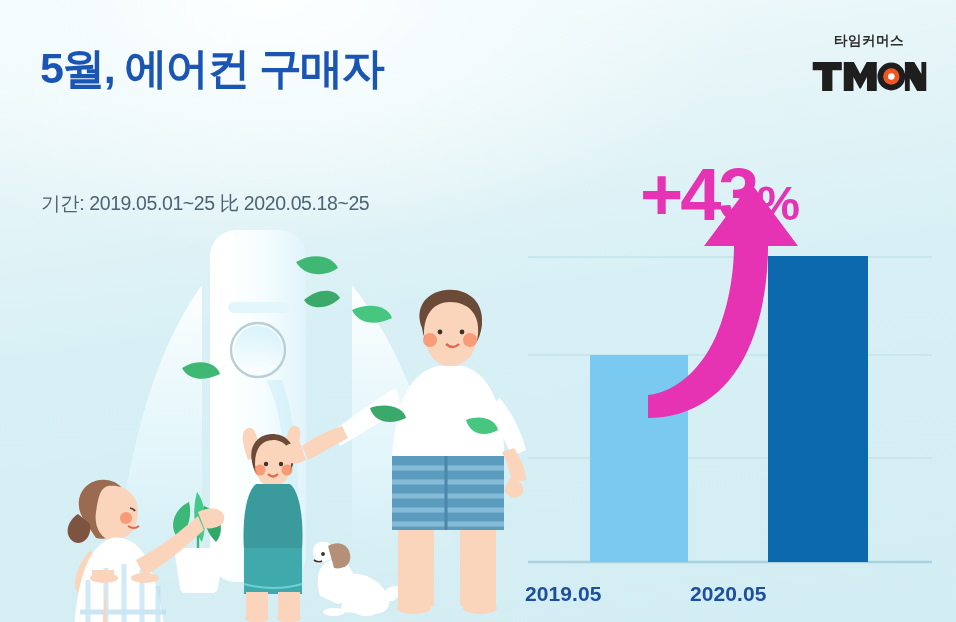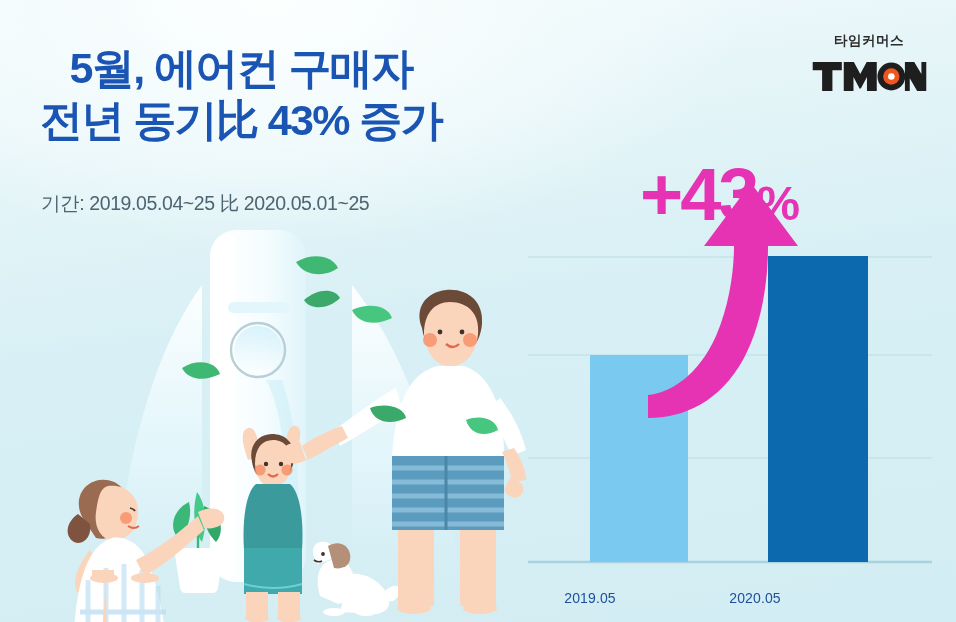--- a/index.html
+++ b/index.html
@@ -53,36 +53,35 @@
   .chart svg { display:block; }
   .big-pct {
     position:absolute; left:120px; top:8px;
     color:#e533b4; font-weight:bold;
     font-size:74px; line-height:1; letter-spacing:-3px;
     white-space:nowrap;
   }
   .big-pct .sym { font-size:49px; letter-spacing:-2px; }
   .axis-label {
     position:absolute; bottom:14px;
-    color:#1d4f9c; font-weight:normal; font-size:14px;
-    letter-spacing:0.1px; text-align:center; width:130px;
+    color:#1d4f9c; font-weight:bold; font-size:21px;
+    letter-spacing:0.1px; text-align:left; width:130px;
   }
   .axis-label.a { left:5px; }
   .axis-label.b { left:170px; }
 </style>
 </head>
 <body>
 
 <div id="stage">
 
   <div class="headline">
     <span>5월, 에어컨 구매자</span>
-    <span class="l2">전년 동기比 43% 증가</span>
-  </div>
-  <div class="subtitle">기간: 2019.05.04~25 比 2020.05.01~25</div>
+  </div>
+  <div class="subtitle">기간: 2019.05.01~25 比 2020.05.18~25</div>
 
   <div class="logo">
     <div class="logo-kr">타임커머스</div>
     <svg class="logo-mark" viewBox="0 0 118 34" width="118" height="33">
       <g fill="#1e1e1e">
 
         <path d="M1 2 h30 v8.6 H21.3 V32 H10.7 V10.6 H1 Z"></path>
 
         <path d="M33 2 h10.4 l6.6 12.4 L56.6 2 H67 v30 H56.9 V17.6 L50.6 29.4 h-1.3 L43 17.6 V32 H33 Z"></path>
 

